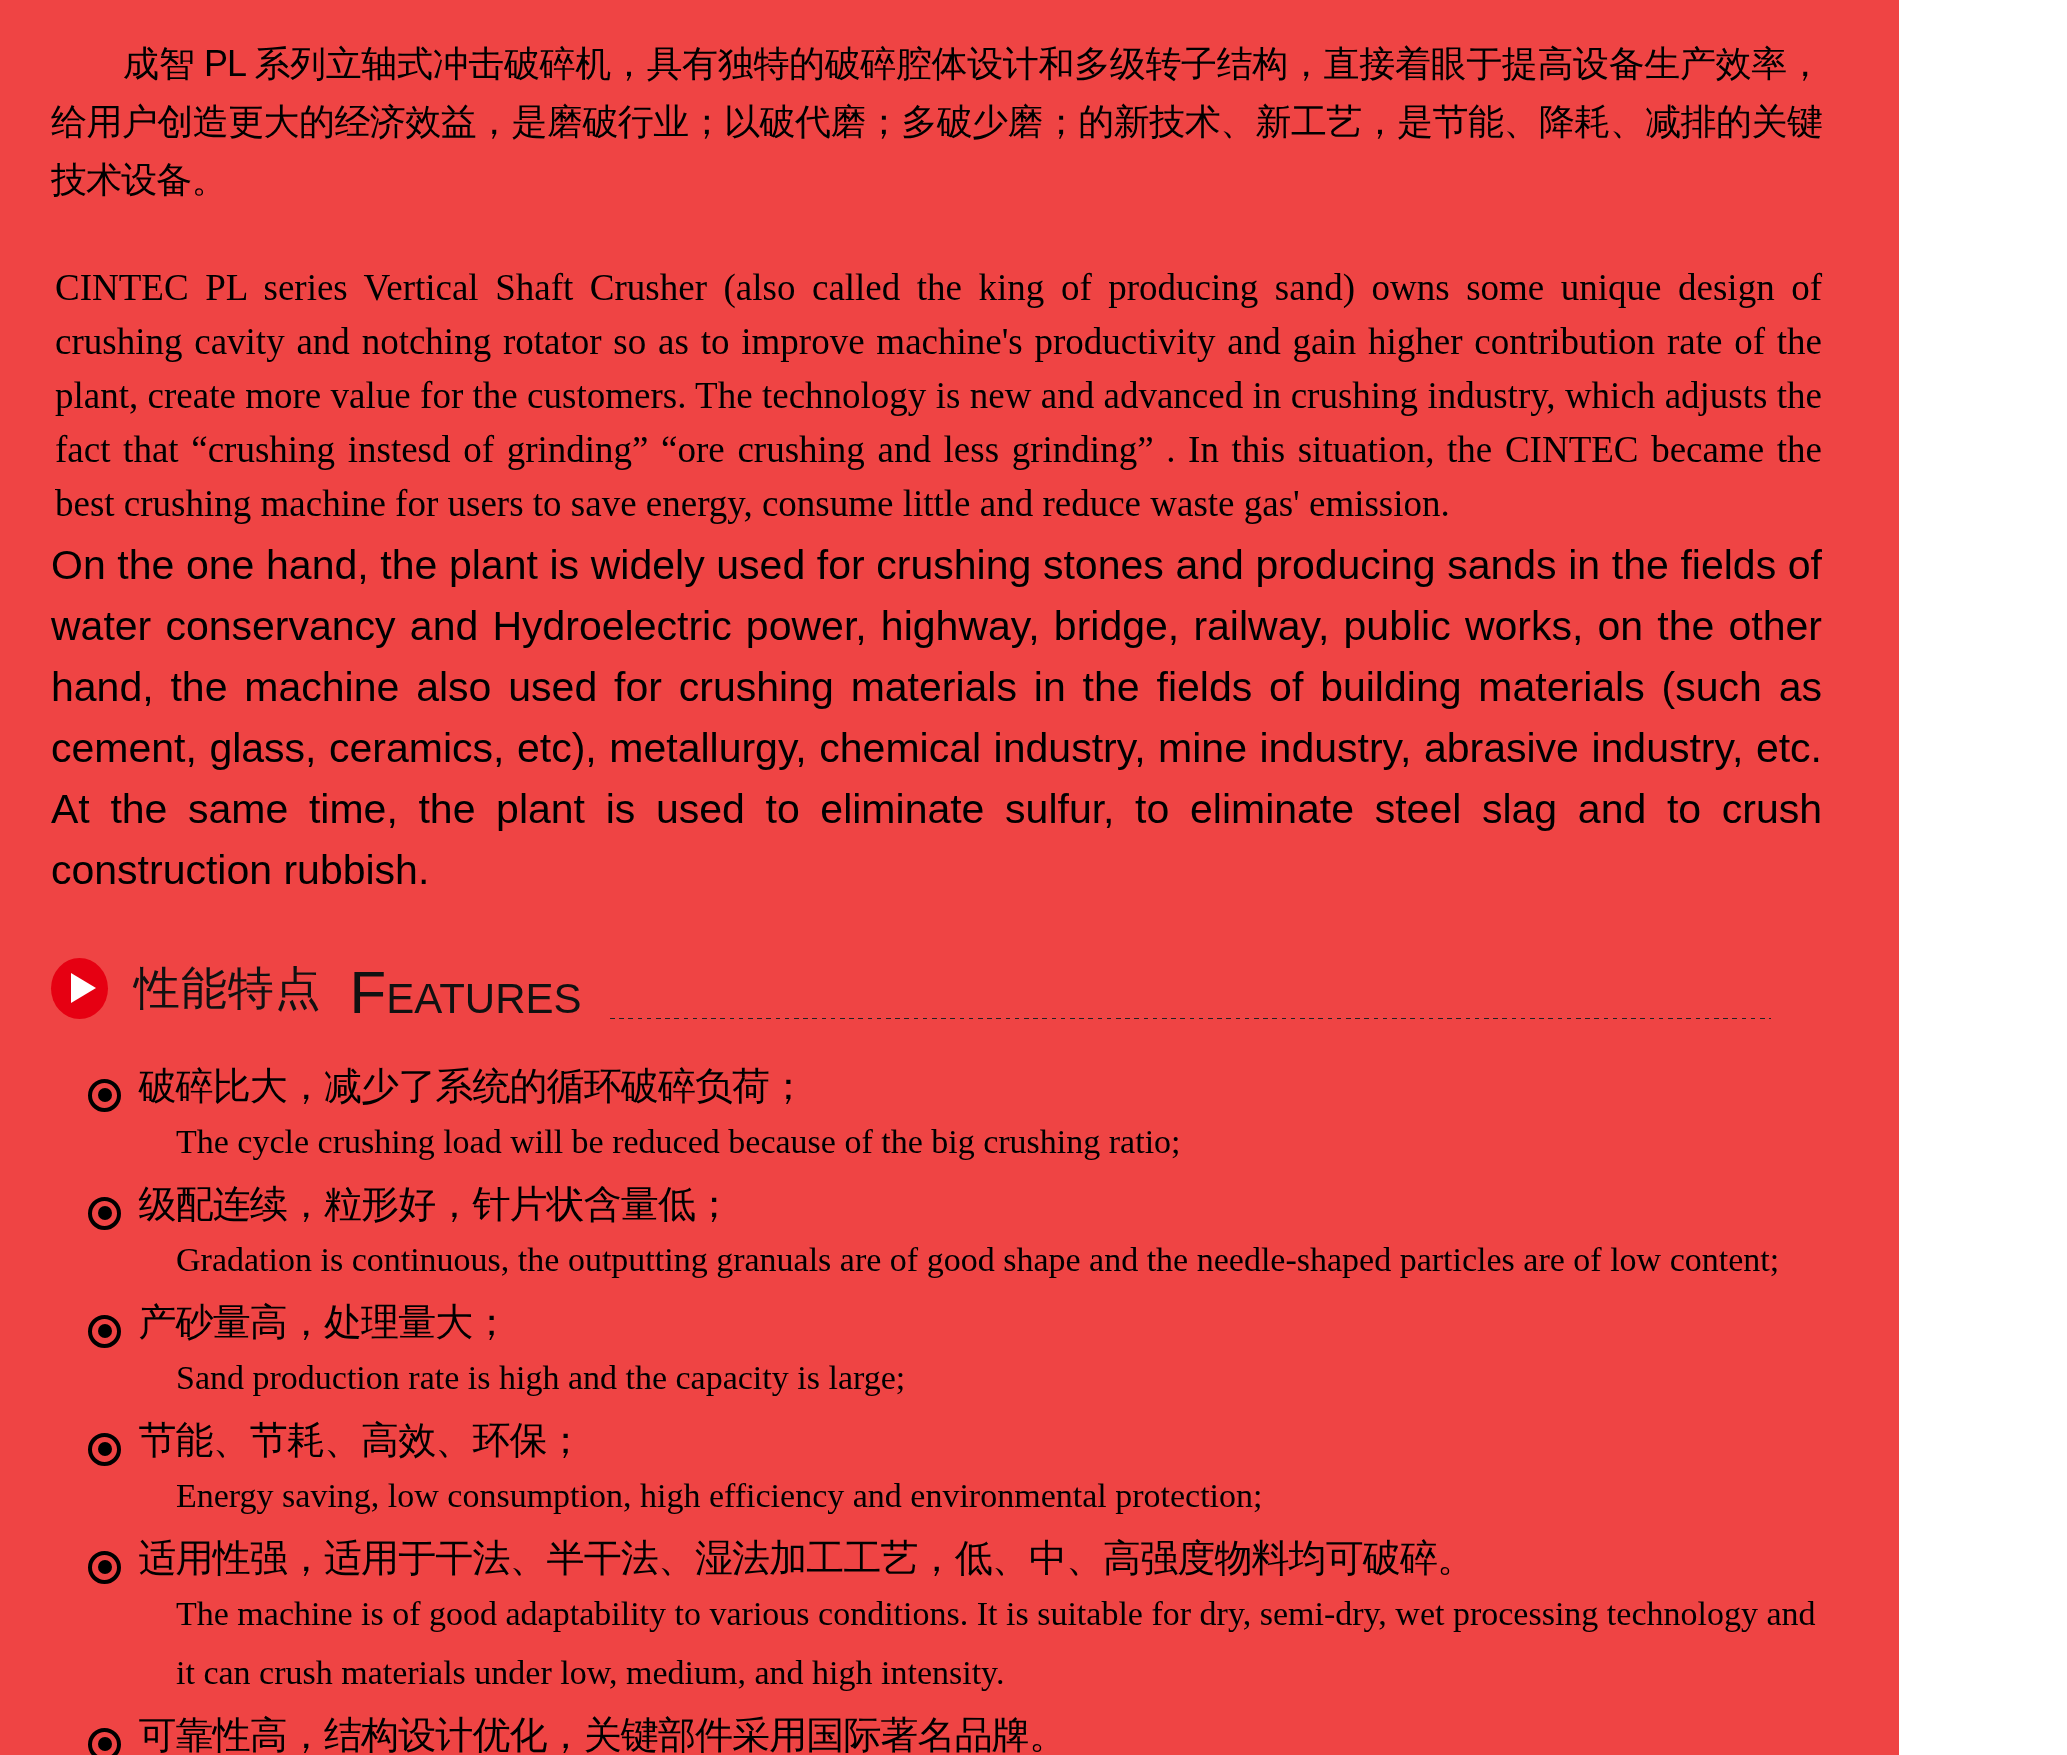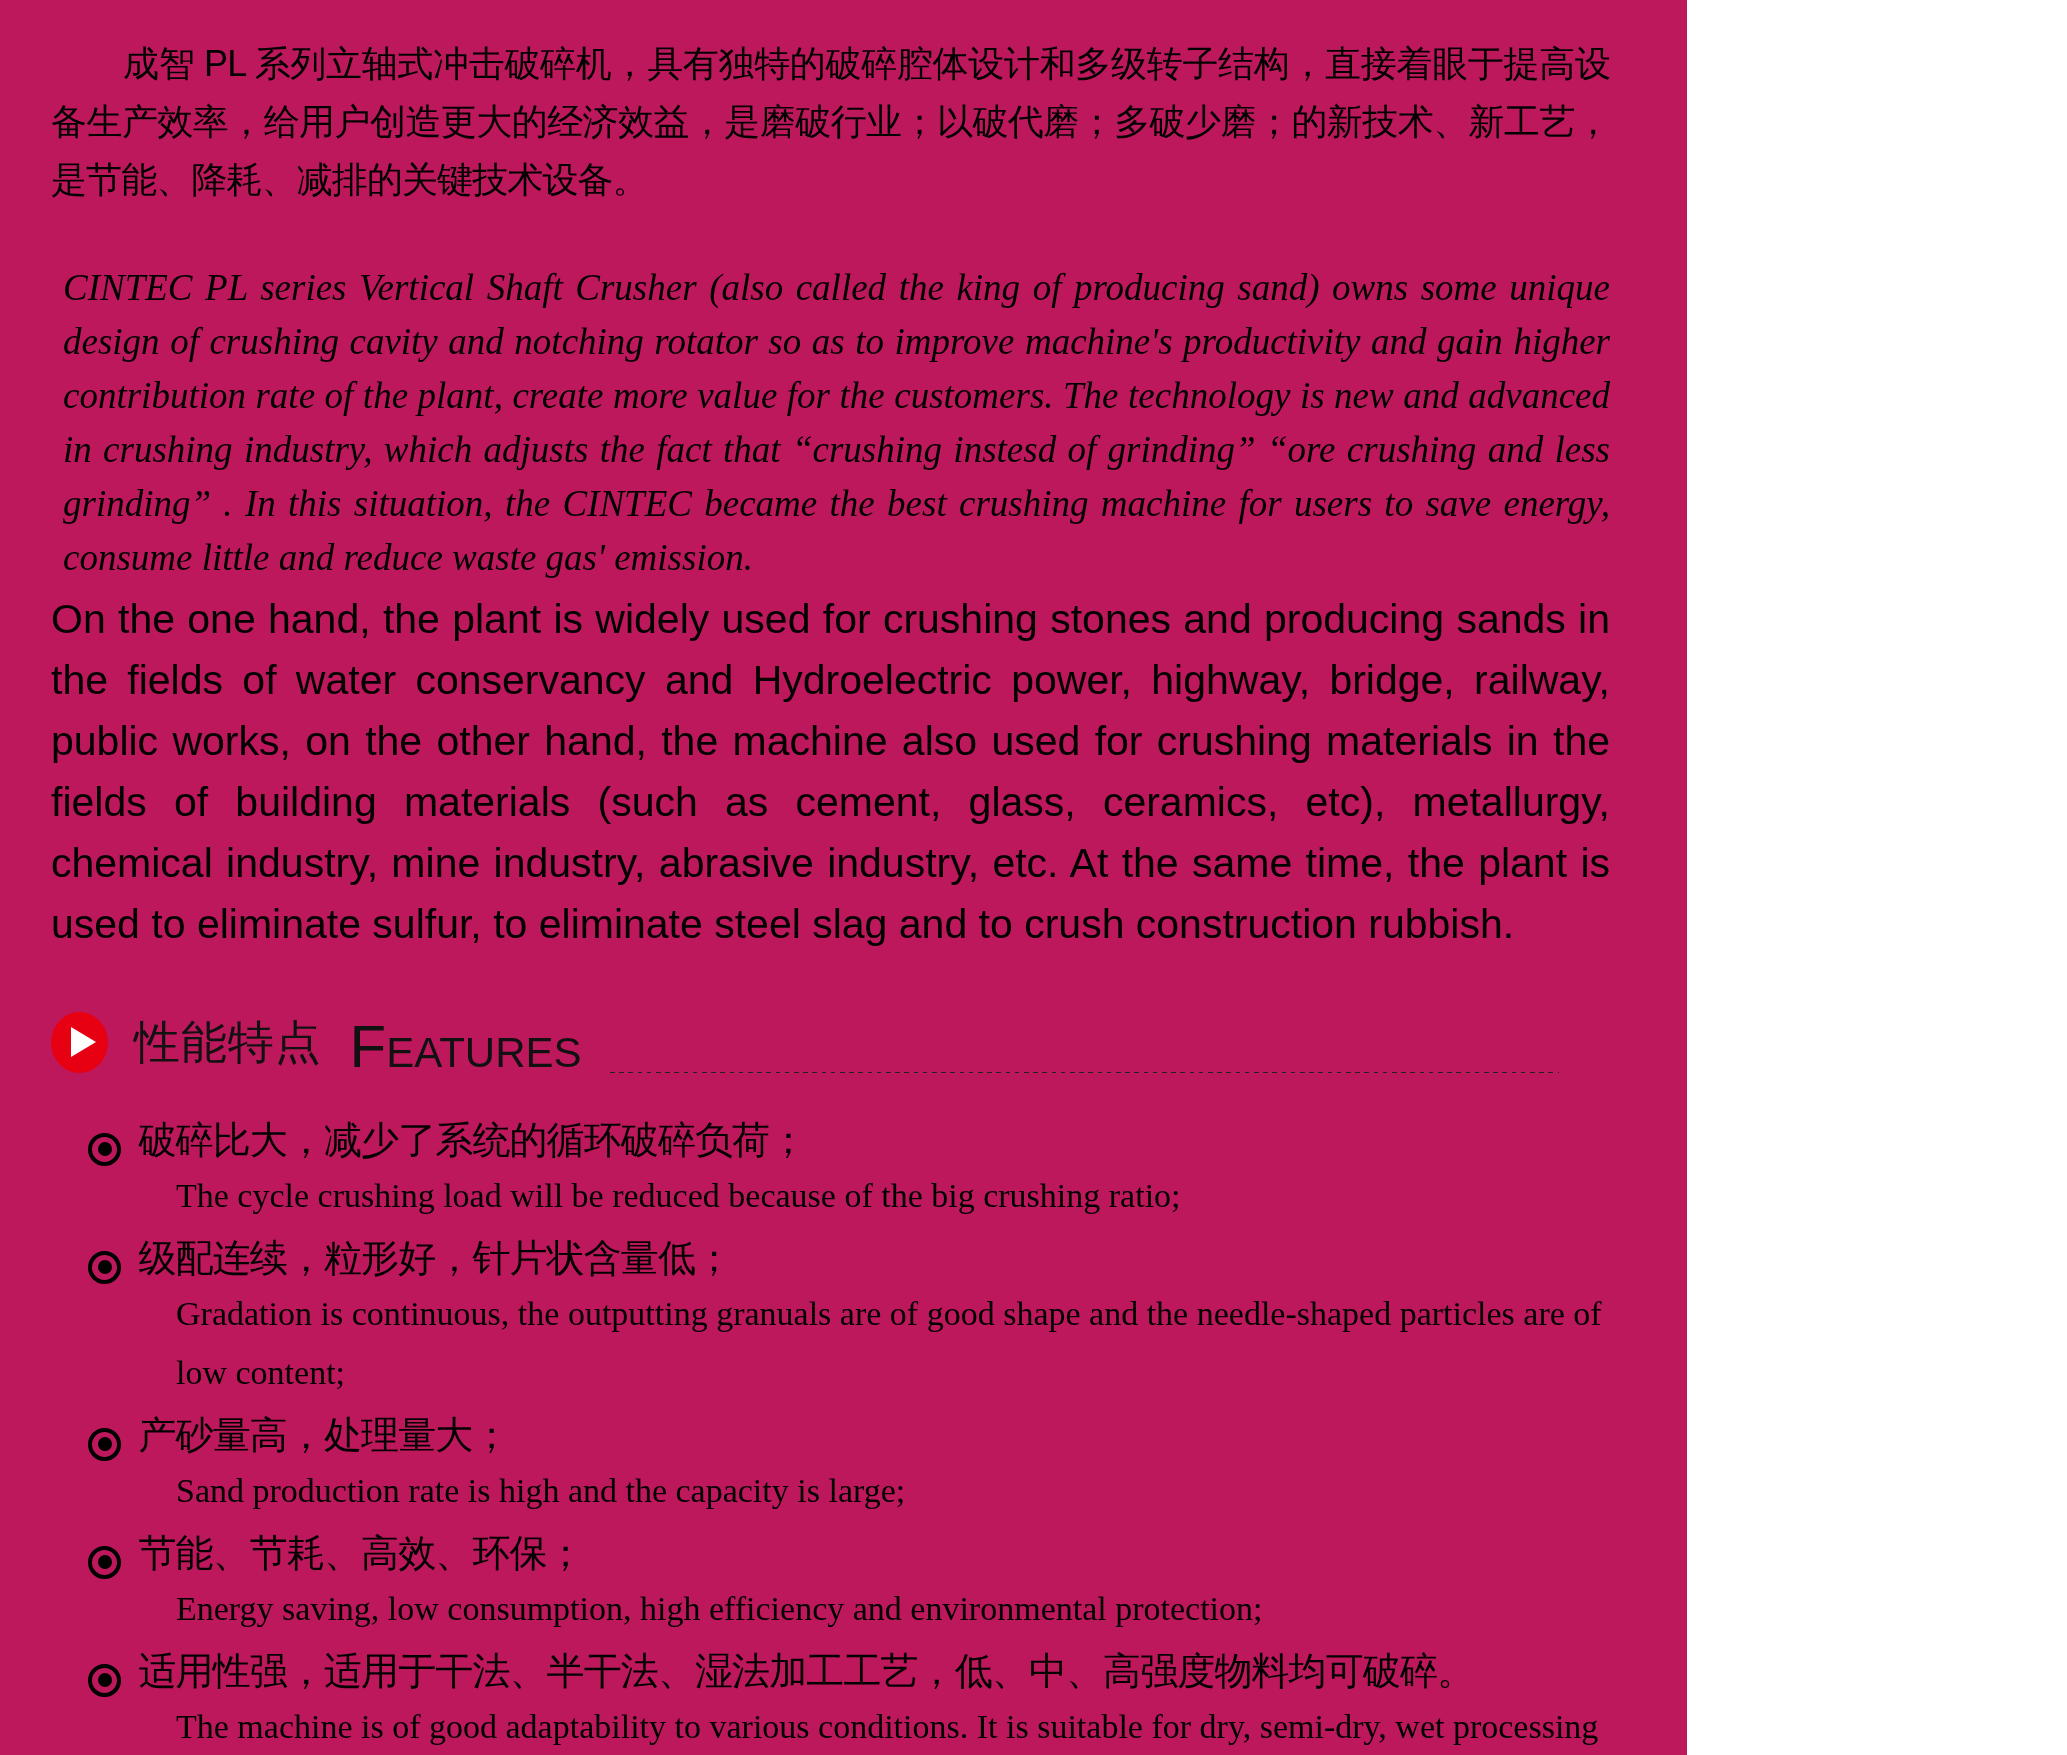--- a/index.html
+++ b/index.html
@@ -2,46 +2,45 @@
 <html lang="zh" style="font-size:14.8px"><head>
 <meta charset="utf-8">
 <style>
   html, body {
     margin: 0;
     padding: 0;
     background: #ffffff;
   }
   .page {
     position: relative;
-    width: 1687px;
+    width: 1899px;
     height: 1755px;
     box-sizing: border-box;
-    background: #be185d;
+    background: #ef4444;
     color: #000000;
     padding: 35px 77px 28px 51px;
     overflow: hidden;
   }
   
   .intro-zh p {
     margin: 0;
     font-family: "Liberation Sans", sans-serif;
     font-size: 36px;
     line-height: 58px;
     text-align: justify;
     text-indent: 2em;
     letter-spacing: -0.9px;
   }
   
   .intro-en1 {
-    margin: 52px 0 0 12px;
+    margin: 52px 0 0 4px;
     font-family: "Liberation Serif", serif;
     font-size: 37px;
     line-height: 54px;
     text-align: justify;
-    font-style: italic;
   }
   .intro-en2 {
     margin: 3.7px 0 0 0;
     font-family: Liberation Sans, sans-serif;
     font-size: 41px;
     line-height: 61px;
     text-align: justify;
   }
   
   .features-header {

